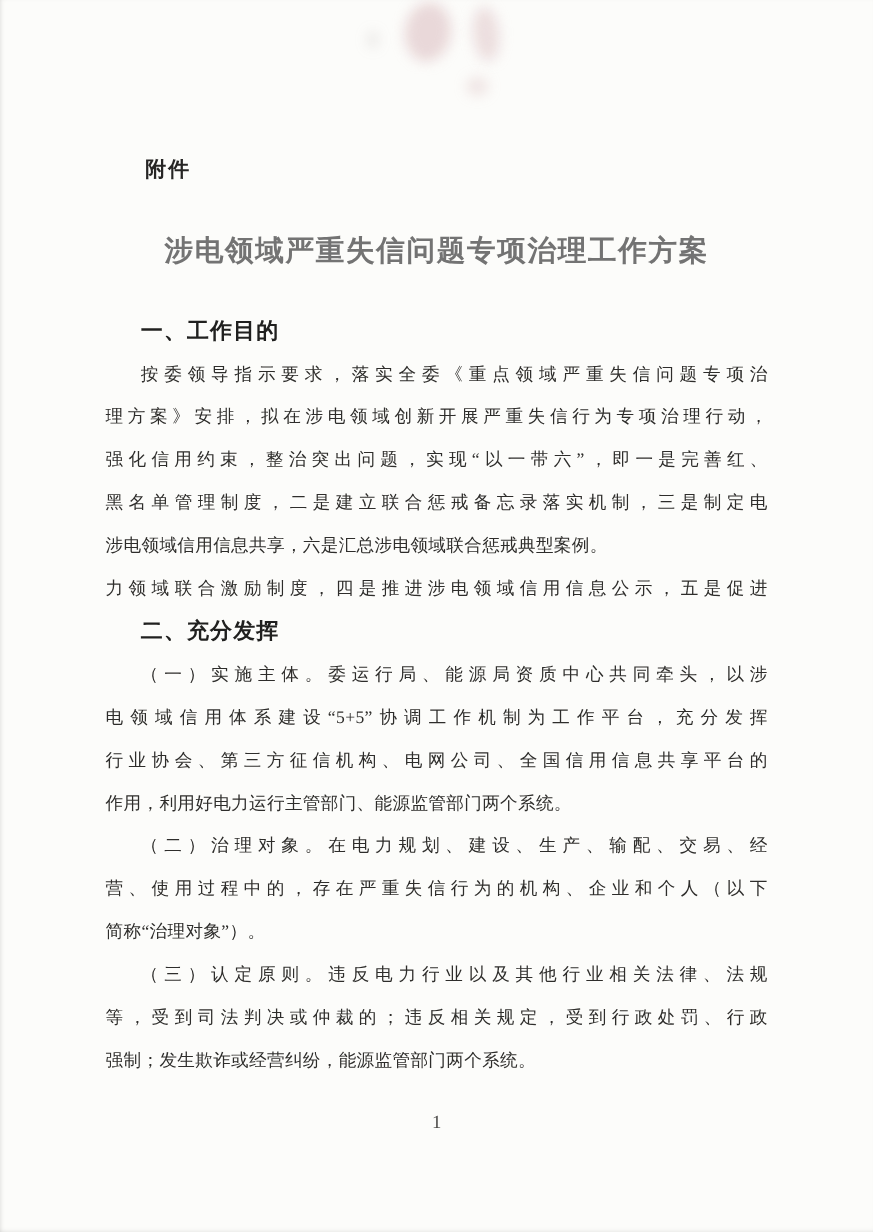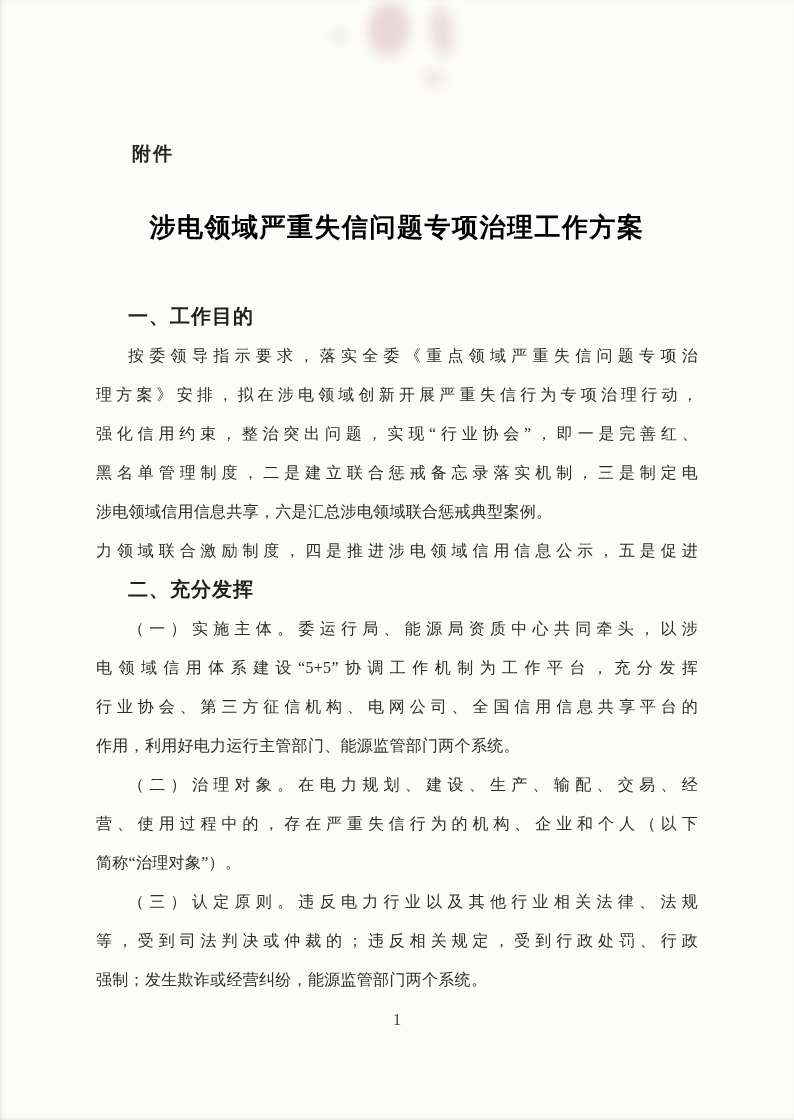--- a/index.html
+++ b/index.html
@@ -25,24 +25,24 @@
     font-family:"Liberation Sans", sans-serif;
     font-size:19px; font-weight:600; letter-spacing:2px;
     color:#262524;
     margin-left:36px;
   }
   .title {
     position:absolute; left:0; top:210px; width:100%;
     text-align:center;
     font-family:"Liberation Sans", sans-serif;
     font-size:26px; font-weight:bold; letter-spacing:1.5px;
-    color:#000000;
+    color:#737373;
   }
   .content {
-    position:absolute; left:96px; top:297px; width:602px;
+    position:absolute; left:96px; top:282px; width:602px;
   }
   .heading {
     font-family:"Liberation Sans", sans-serif;
     font-size:20px; font-weight:bold; letter-spacing:1px;
     line-height:39px;
     padding-left:32px;
     color:#20201f;
   }
   .ln {
     font-size:16px; line-height:39px;
@@ -69,21 +69,21 @@
   <div class="attachment">附件</div>
 
   <div class="title">涉电领域严重失信问题专项治理工作方案</div>
 
   <div class="content">
 
     <div class="heading">一、工作目的</div>
 
     <div class="ln just ind">按委领导指示要求，落实全委《重点领域严重失信问题专项治</div>
     <div class="ln just">理方案》安排，拟在涉电领域创新开展严重失信行为专项治理行动，</div>
-    <div class="ln just">强化信用约束，整治突出问题，实现“行业协会”，即一是完善红、</div>
+    <div class="ln just">强化信用约束，整治突出问题，实现“以一带六”，即一是完善红、</div>
     <div class="ln just">黑名单管理制度，二是建立联合惩戒备忘录落实机制，三是制定电</div>
     <div class="ln">涉电领域信用信息共享，六是汇总涉电领域联合惩戒典型案例。</div>
     <div class="ln just">力领域联合激励制度，四是推进涉电领域信用信息公示，五是促进</div>
 
     <div class="heading">二、充分发挥</div>
 
     <div class="ln just ind">（一）实施主体。委运行局、能源局资质中心共同牵头，以涉</div>
     <div class="ln just">电领域信用体系建设“5+5”协调工作机制为工作平台，充分发挥</div>
     <div class="ln just">行业协会、第三方征信机构、电网公司、全国信用信息共享平台的</div>
     <div class="ln">作用，利用好电力运行主管部门、能源监管部门两个系统。</div>

